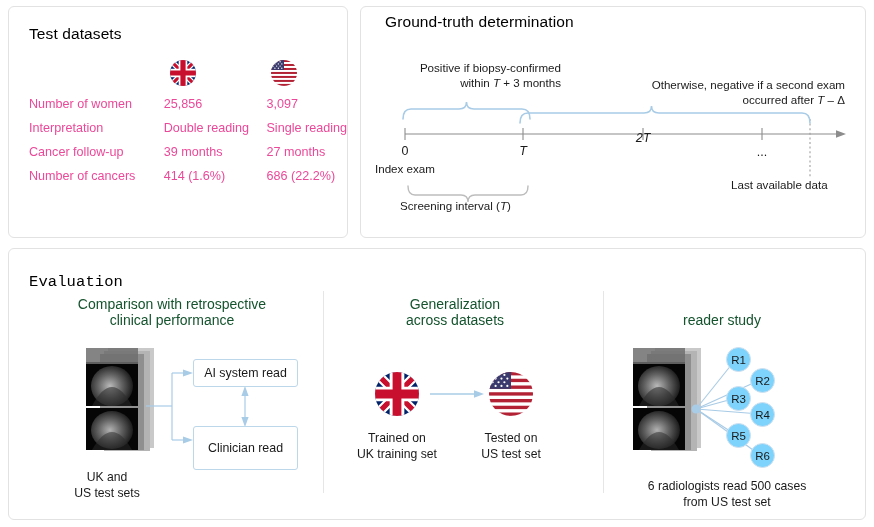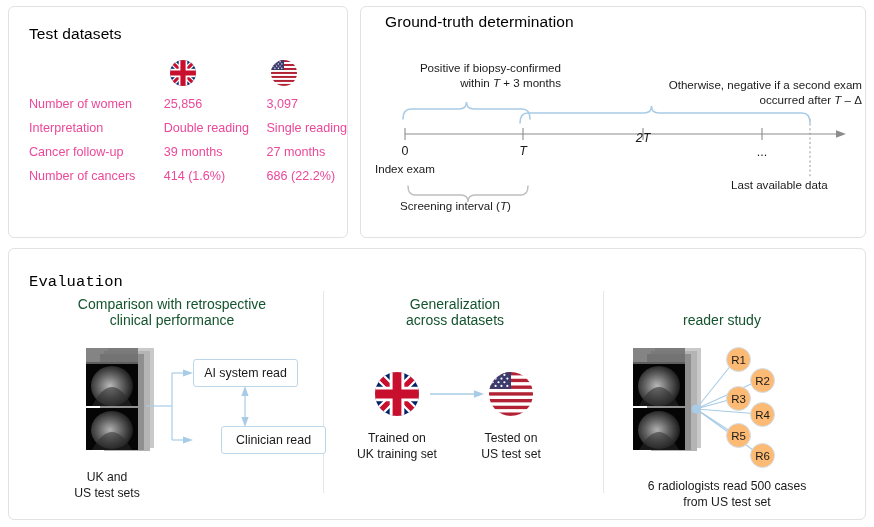--- a/index.html
+++ b/index.html
@@ -114,21 +114,21 @@
     justify-content: center;
     box-sizing: border-box;
     white-space: nowrap;
   }
   .mammo { position: absolute; }
   .rlabel {
     position: absolute;
     width: 25px; height: 25px;
     border: 1px solid #cfe0ef;
     border-radius: 50%;
-    background: #fdba74;
+    background: #7dd3fc;
     font-size: 11.5px;
     color: #1a1a1a;
     display: flex;
     align-items: center;
     justify-content: center;
     box-sizing: border-box;
   }
   .ovl { position: absolute; left:0; top:0; pointer-events:none; }
 </style>
 </head>
@@ -229,21 +229,21 @@
 
   <path d="M160,117 Q160,107 168,107 L284,107 Q291.5,107 291.5,100 Q291.5,107 299,107 L442,107 Q450,107 450,117" fill="none" stroke="#a8cbe6" stroke-width="1.6" stroke-linecap="round"></path>
 
   <path d="M48,180 Q48,189 55,189 L101,189 Q108,189 108,196 Q108,189 115,189 L161,189 Q168,189 168,180" fill="none" stroke="#bdbdbd" stroke-width="1.4" stroke-linecap="round"></path>
 </svg>
 
 <div class="gt-txt ta-r" style="left:389px; top:61px; width:172px; white-space:normal;">
   <span>Positive if biopsy-confirmed</span><br>
   <span>within <span class="it">T</span> + 3 months</span>
 </div>
-<div class="gt-txt ta-r" style="left:582px; top:78px; width:280px; white-space:normal;">
+<div class="gt-txt ta-r" style="left:565px; top:78px; width:280px; white-space:normal;">
   <span>Otherwise, negative if a second exam</span><br>
   <span>occurred after <span class="it">T</span> – Δ</span>
 </div>
 
 <div class="tick-lab" style="left:390px; top:144px; width:30px;">0</div>
 <div class="tick-lab it" style="left:508px; top:144px; width:30px;">T</div>
 <div class="tick-lab it" style="left:628px; top:132px; width:30px;font-family:Liberation Mono, monospace;">2T</div>
 <div class="tick-lab" style="left:747px; top:145px; width:30px;">...</div>
 
 <div class="gt-txt" style="left:375px; top:162px;">Index exam</div>
@@ -299,21 +299,21 @@
   </g>
   <polygon points="193,373 183,369.4 183,376.6" fill="#a8cbe6"></polygon>
   <polygon points="193,440 183,436.4 183,443.6" fill="#a8cbe6"></polygon>
 
   <line x1="245" y1="393" x2="245" y2="420" stroke="#a8cbe6" stroke-width="1.2"></line>
   <polygon points="245,386 241.4,396 248.6,396" fill="#a8cbe6"></polygon>
   <polygon points="245,427 241.4,417 248.6,417" fill="#a8cbe6"></polygon>
 </svg>
 
 <div class="flowbox" style="left:193px; top:359px; width:105px; height:28px;">AI system read</div>
-<div class="flowbox" style="left:193px; top:426px; width:105px; height:28px;margin-left:28px;">Clinician read</div>
+<div class="flowbox" style="left:193px; top:426px; width:105px; height:44px;">Clinician read</div>
 
 <div class="caption" style="left:52px; top:469px; width:110px;">
   <span>UK and</span><br>
   <span>US test sets</span>
 </div>
 
 <div class="sub-title" style="left:360px; top:296px; width:190px;">
   <span>Generalization</span><br>
   <span>across datasets</span>
 </div>

